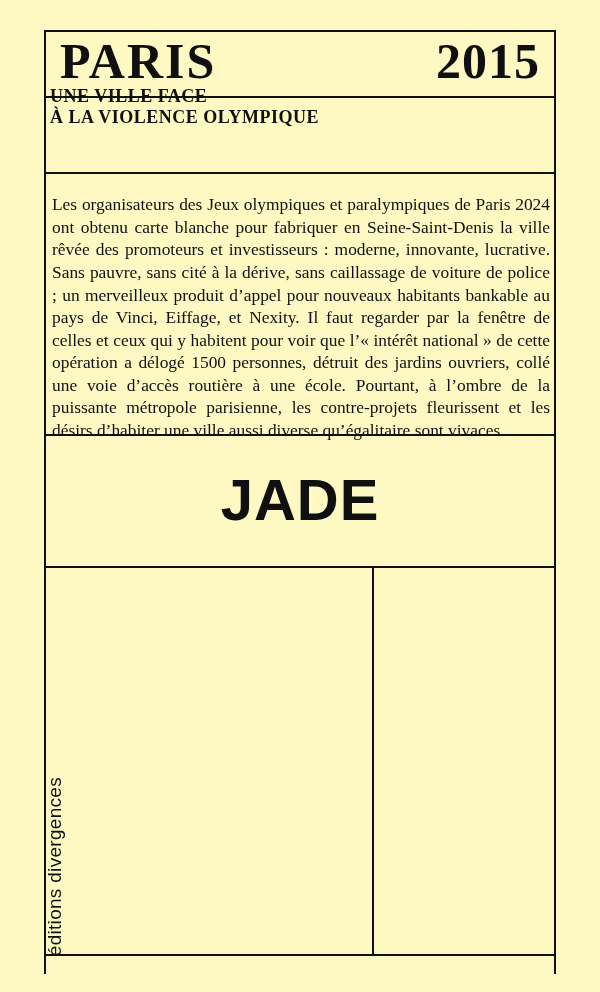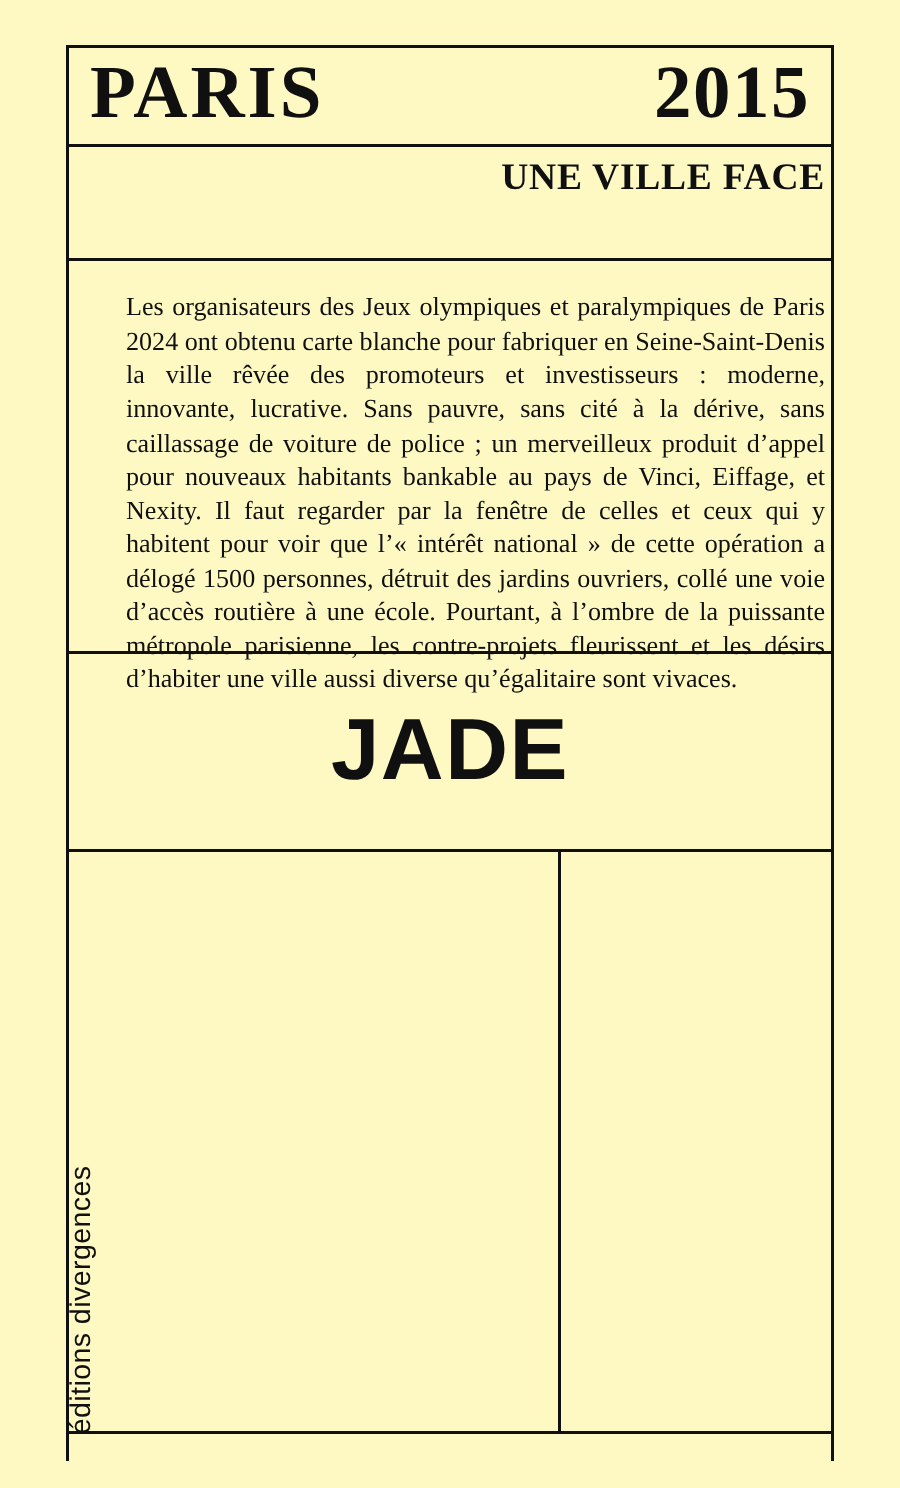--- a/index.html
+++ b/index.html
@@ -60,43 +60,42 @@
     letter-spacing: 2px;
     line-height: 1;
     color: #101010;
   }
   .title-year { letter-spacing: 1px; }
 
   .subtitle {
     position: absolute;
     left: 50px;
     right: 50px;
-    top: 104px;
-    text-align: right;
+    top: 86px;
+    text-align: left;
     font-family: "Liberation Serif", serif;
     font-weight: bold;
-    font-size: 25px;
+    font-size: 18px;
     line-height: 1.17;
     letter-spacing: 0.5px;
     color: #101010;
   }
   .subtitle div { white-space: nowrap; }
 
   .blurb {
     position: absolute;
     left: 52px;
     right: 50px;
     top: 176px;
     font-family: "Liberation Serif", serif;
     font-size: 17.4px;
     line-height: 1.295;
     text-align: justify;
     color: #101010;
     hyphens: auto;
-    margin-left: 32px;
   }
 
   .author {
     position: absolute;
     left: 44px;
     right: 44px;
     top: 436px;
     height: 128px;
     display: flex;
     flex-direction: row;
@@ -141,20 +140,21 @@
   <div class="rule-v right"></div>
   <div class="rule-v mid"></div>
 
   <div class="title-row">
     <div class="title-main">PARIS</div>
     <div class="title-year">2015</div>
   </div>
 
   <div class="subtitle">
     <div>UNE VILLE FACE</div>
+    <div>À LA VIOLENCE OLYMPIQUE</div>
   </div>
 
   <p class="blurb">Les organisateurs des Jeux olympiques et paralympiques de Paris 2024 ont obtenu carte blanche pour fabriquer en Seine-Saint-Denis la ville rêvée des promoteurs et investisseurs : moderne, innovante, lucrative. Sans pauvre, sans cité à la dérive, sans caillassage de voiture de police ; un merveilleux produit d’appel pour nouveaux habitants bankable au pays de Vinci, Eiffage, et Nexity. Il faut regarder par la fenêtre de celles et ceux qui y habitent pour voir que l’« intérêt national » de cette opération a délogé 1500 personnes, détruit des jardins ouvriers, collé une voie d’accès routière à une école. Pourtant, à l’ombre de la puissante métropole parisienne, les contre-projets fleurissent et les désirs d’habiter une ville aussi diverse qu’égalitaire sont vivaces.</p>
 
   <div class="author">
     <div class="author-line">JADE</div>
   </div>
 
   <div class="publisher-inner">éditions divergences</div>
 

